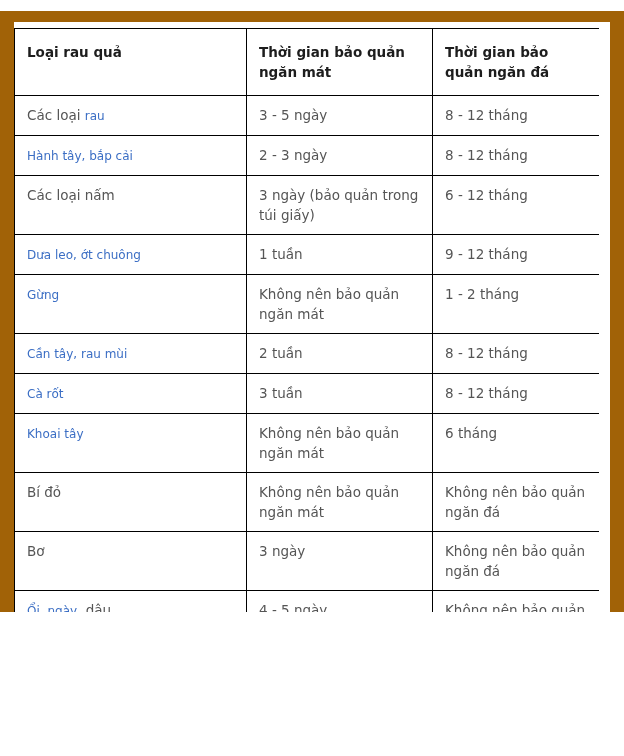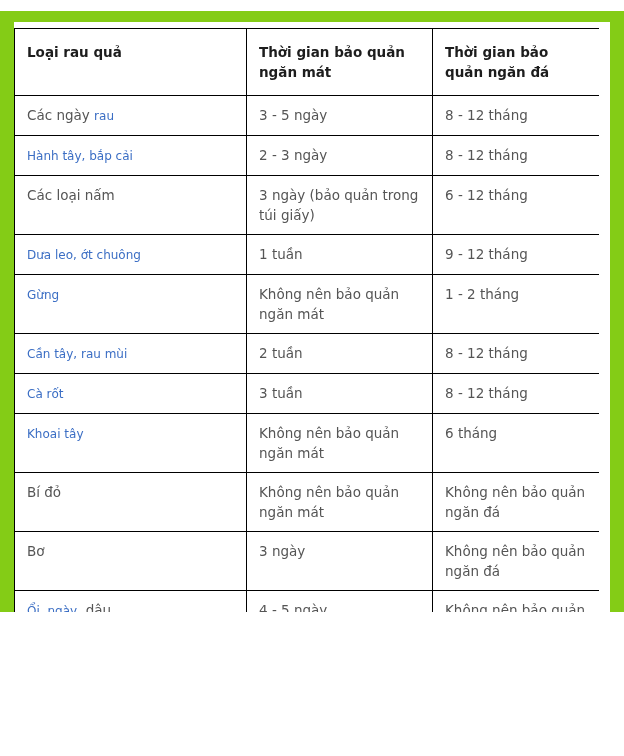--- a/index.html
+++ b/index.html
@@ -15,21 +15,21 @@
     font-family: "DejaVu Sans", "Liberation Sans", sans-serif;
   }
 
   
   #page-frame {
     position: absolute;
     left: 0;
     top: 0;
     width: 624px;
     height: 612px;
-    background: #84cc16;
+    background: #a16207;
     box-sizing: border-box;
     border-top: 11px solid #ffffff;
     overflow: hidden;
   }
 
   
   #canvas {
     position: absolute;
     left: 14px;
     top: 11px;
@@ -114,21 +114,21 @@
         <thead>
           <tr>
             <th>Loại rau quả</th>
             <th>Thời gian bảo quản ngăn mát</th>
             <th>Thời gian bảo quản ngăn đá</th>
           </tr>
         </thead>
         <tbody id="table-body">
 
         <tr>
-              <td><span class="plain cell-text">Các ngày </span><span class="lnk cell-text">rau</span></td>
+              <td><span class="plain cell-text">Các loại </span><span class="lnk cell-text">rau</span></td>
               <td>3 - 5 ngày</td>
               <td>8 - 12 tháng</td>
             </tr>
             <tr>
               <td><span class="lnk cell-text">Hành tây, bắp cải</span></td>
               <td>2 - 3 ngày</td>
               <td>8 - 12 tháng</td>
             </tr>
             <tr>
               <td><span class="plain cell-text">Các loại nấm</span></td>

